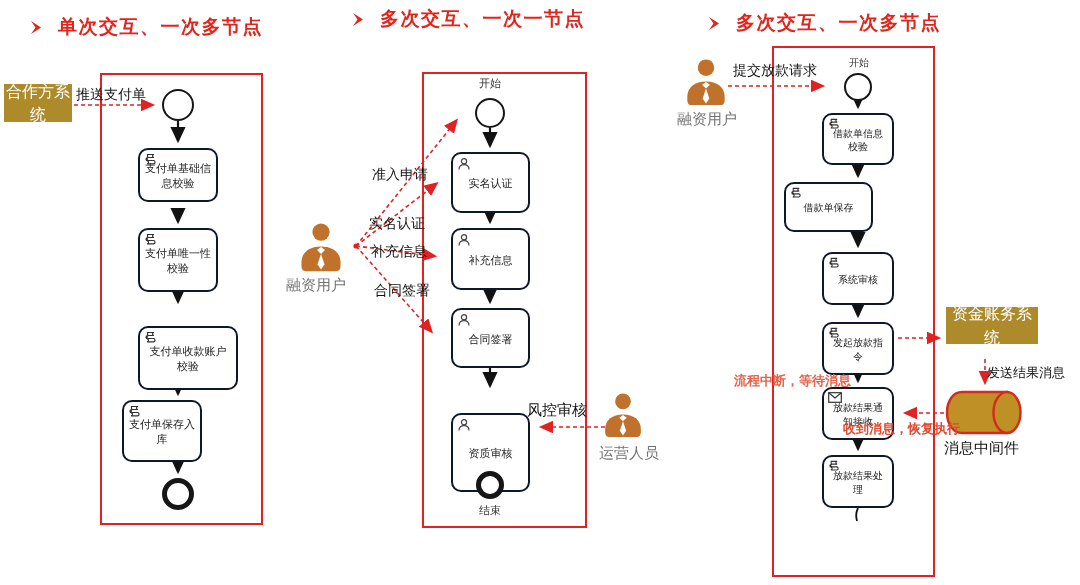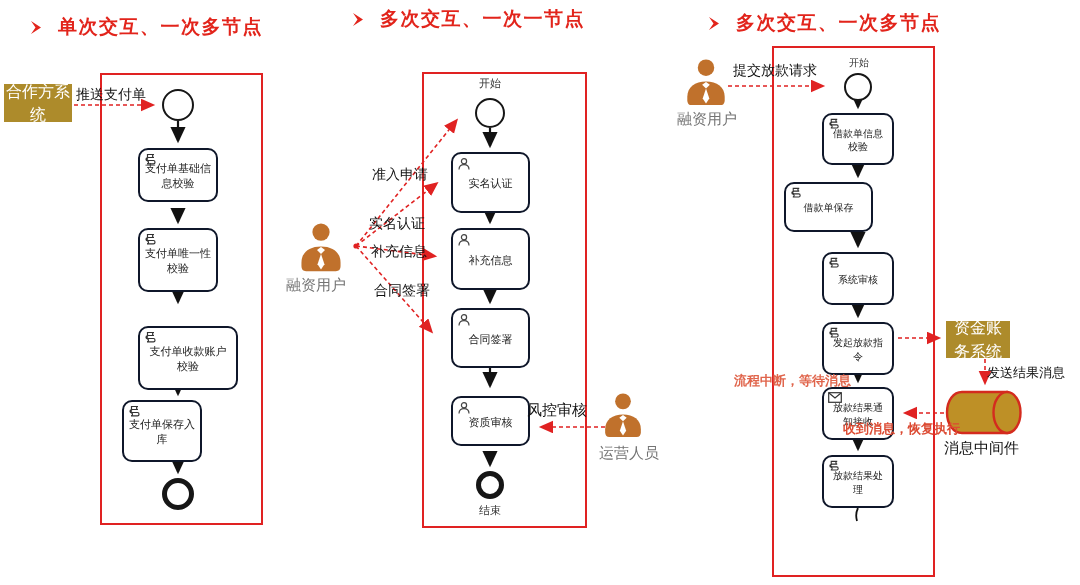--- a/index.html
+++ b/index.html
@@ -178,21 +178,21 @@
       </svg></span>
   <span class="task-label">补充信息</span>
 </div>
 <div class="task" style="left:451px;top:308px;width:79px;height:60px">
   <span class="task-icon"><svg width="14" height="14" viewBox="0 0 14 14">
         <circle cx="7" cy="4.2" r="2.6" fill="none" stroke="#444" stroke-width="1.2"></circle>
         <path d="M2 12.6 C2 9 4.2 7.7 7 7.7 C9.8 7.7 12 9 12 12.6" fill="none" stroke="#444" stroke-width="1.2"></path>
       </svg></span>
   <span class="task-label">合同签署</span>
 </div>
-<div class="task" style="left:451px;top:396px;width:79px;height:50px">
+<div class="task" style="left:451px;top:413px;width:79px;height:79px">
   <span class="task-icon"><svg width="14" height="14" viewBox="0 0 14 14">
         <circle cx="7" cy="4.2" r="2.6" fill="none" stroke="#444" stroke-width="1.2"></circle>
         <path d="M2 12.6 C2 9 4.2 7.7 7 7.7 C9.8 7.7 12 9 12 12.6" fill="none" stroke="#444" stroke-width="1.2"></path>
       </svg></span>
   <span class="task-label">资质审核</span>
 </div>
 
 <div class="flabel" style="left:527px;top:401px;font-size:15px">风控审核</div>
 <div class="actor" style="left:602px;top:392px">
   <svg width="42" height="46" viewBox="0 0 40 43">
@@ -255,21 +255,21 @@
 <div class="task task-sm" style="left:822px;top:455px;width:72px;height:53px">
   <span class="task-icon"><svg width="12" height="12" viewBox="0 0 13 13">
         <path d="M3.5 1.5 L10 1.5 C8 1.5 8 4.5 10 4.5 L4.5 4.5 C2.5 4.5 2.5 7.5 4.5 7.5 L9.5 7.5 C11.5 7.5 11.5 10.8 9.5 10.8 L3 10.8 C5 10.8 5 7.8 3 7.8 L3.5 7.8 C1.5 7.8 1.5 4.8 3.5 4.8 Z" fill="none" stroke="#333" stroke-width="1.2"></path>
       </svg></span>
   <span class="task-label">放款结果处理</span>
 </div>
 
 <div class="note" style="left:734px;top:372px;color:#e0654c">流程中断，等待消息</div>
 <div class="note" style="left:843px;top:420px;color:#dc4b33">收到消息，恢复执行</div>
 
-<div class="goldbox" style="left:946px;top:321px;width:64px;height:37px">资金账务系统</div>
+<div class="goldbox" style="left:946px;top:307px;width:92px;height:37px">资金账务系统</div>
 <div class="flabel" style="left:987px;top:364px;font-size:13px">发送结果消息</div>
 
 <div class="abs" style="left:944px;top:389px;z-index:5;line-height:0">
   <svg width="82" height="47" viewBox="0 0 82 47">
     <path d="M63 3 L18 3 C9.5 3 3 11.5 3 23.5 C3 35.5 9.5 44 18 44 L63 44 Z" fill="#be9026" stroke="#d42b1e" stroke-width="2.4"></path>
     <ellipse cx="63" cy="23.5" rx="13.5" ry="20.5" fill="#be9026" stroke="#d42b1e" stroke-width="2.4"></ellipse>
   </svg>
 </div>
 <div class="flabel" style="left:944px;top:439px;font-size:15px">消息中间件</div>
 

